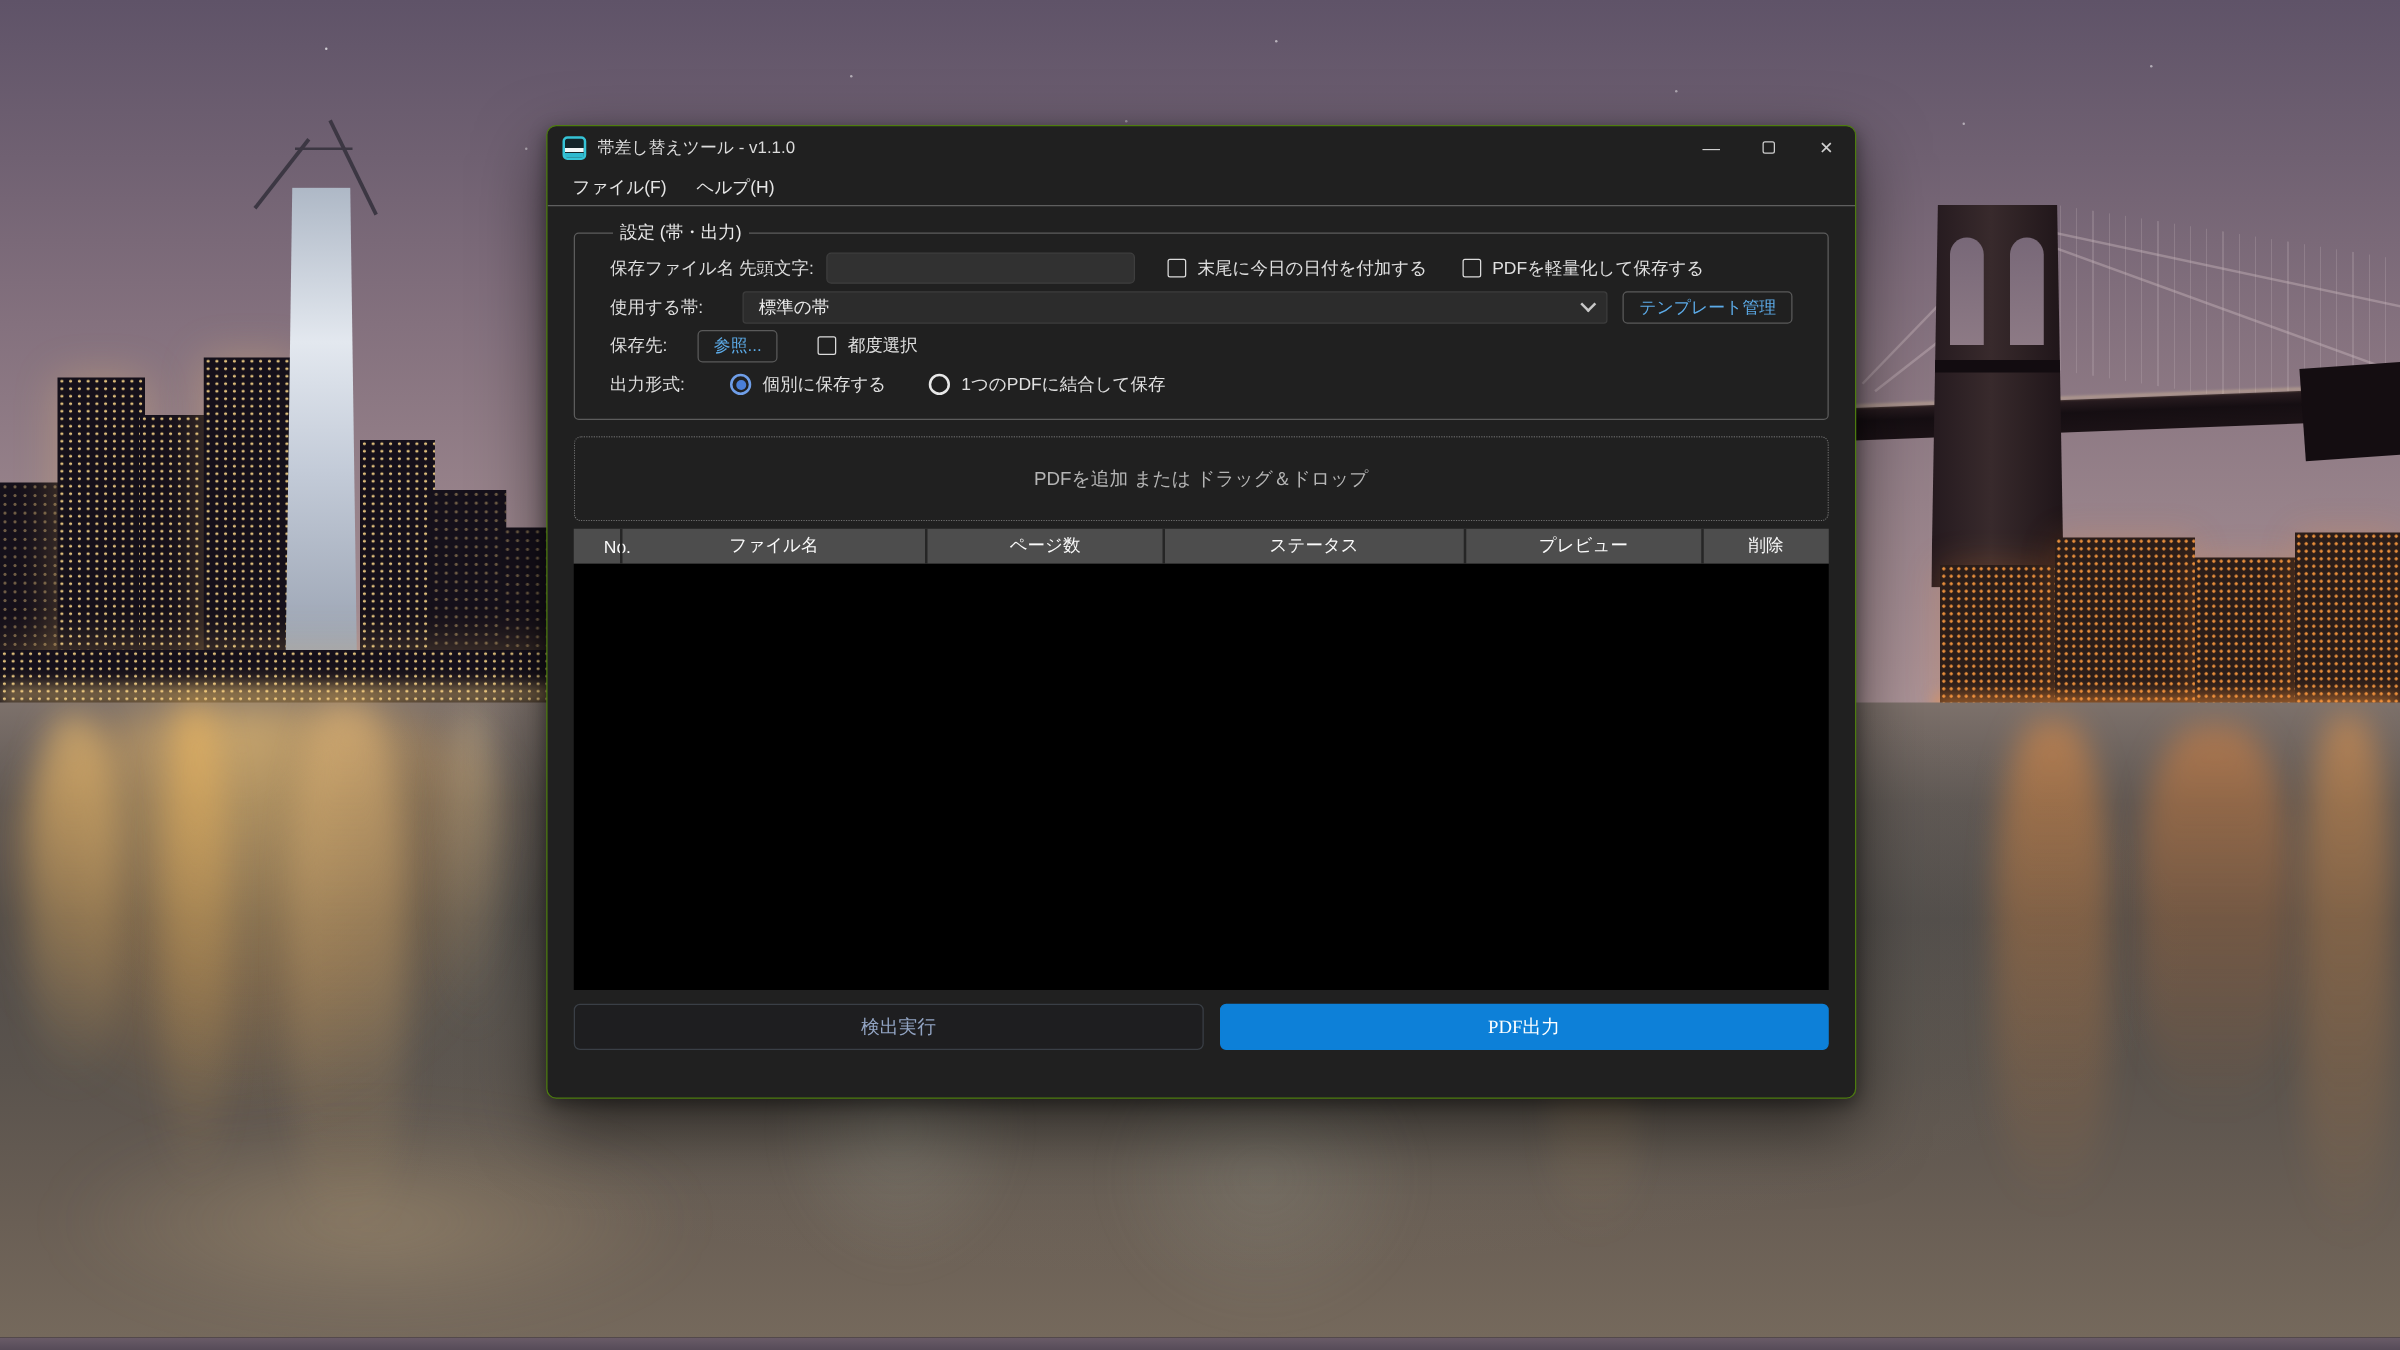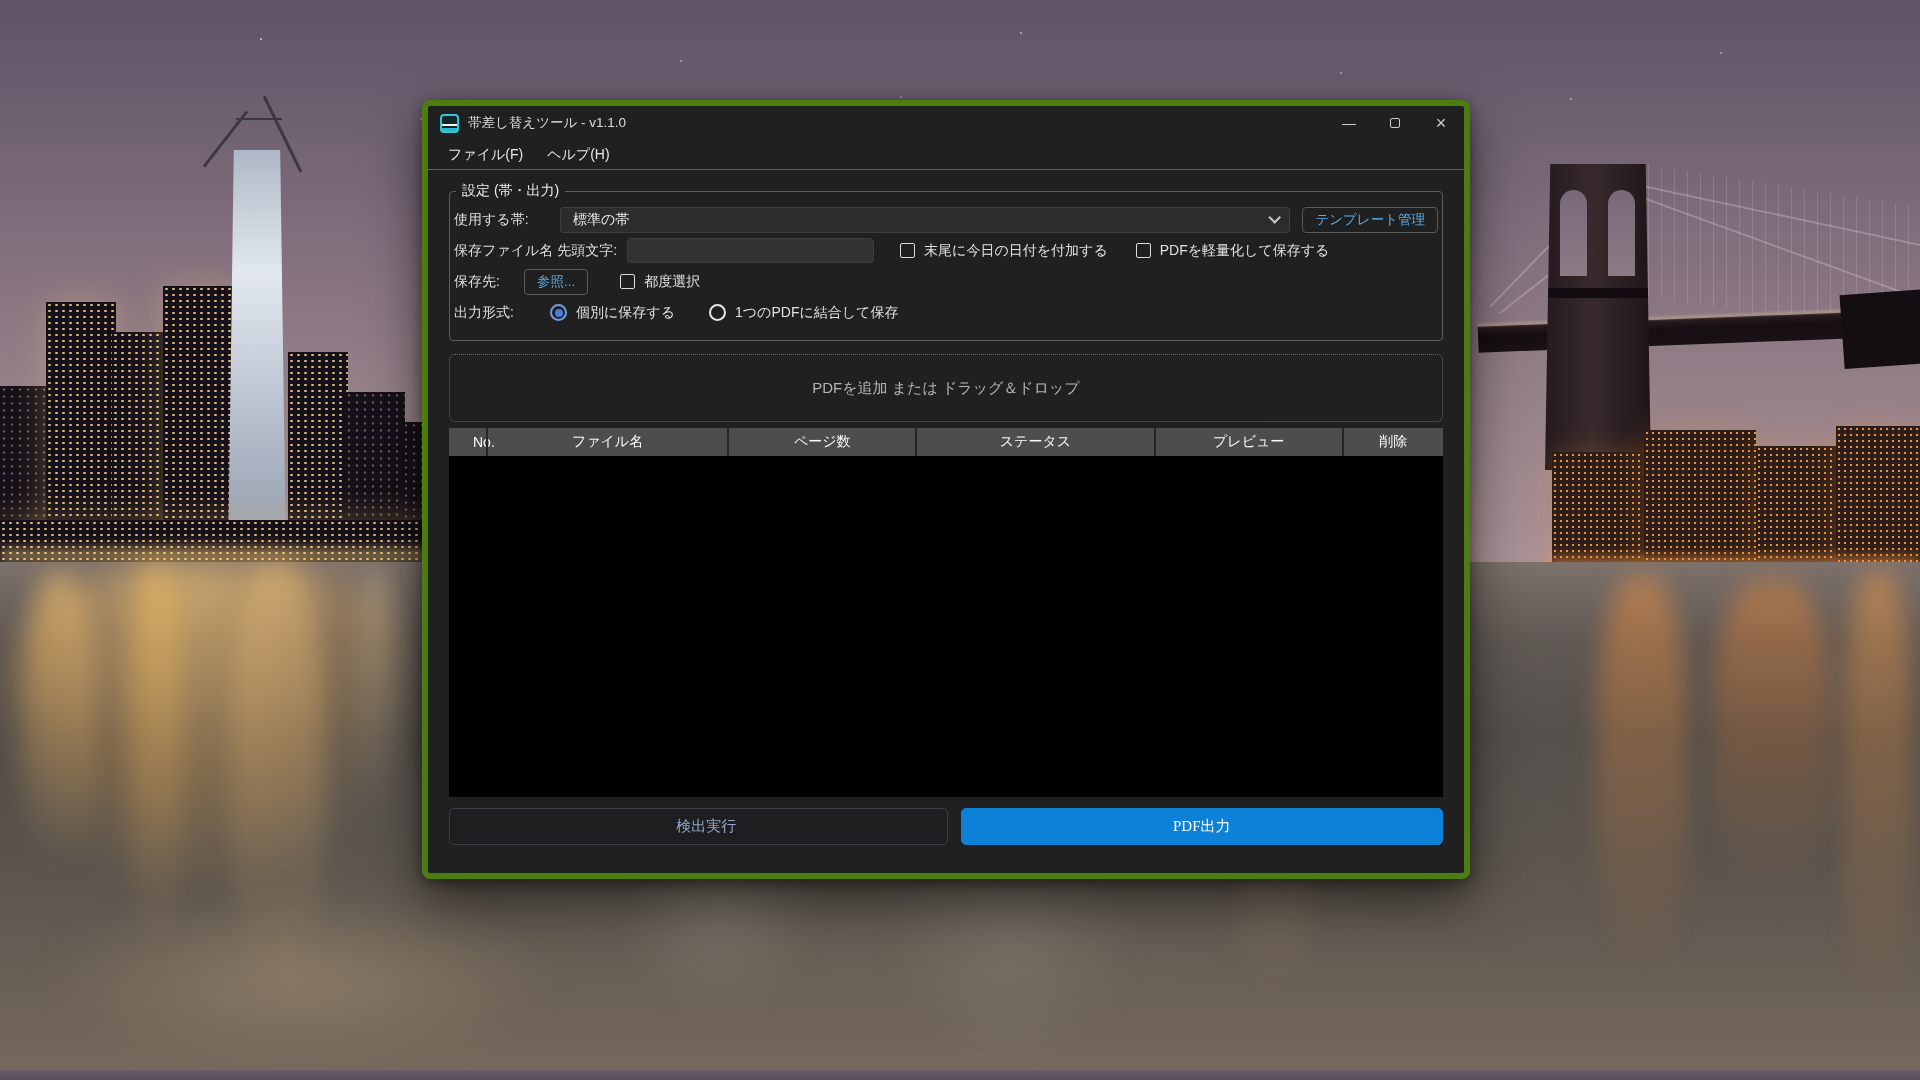--- a/index.html
+++ b/index.html
@@ -54,39 +54,39 @@
   .water { position:absolute; left:0; top:562px; width:1920px; height:508px;
     background:linear-gradient(180deg,#7d716b 0%,#5e5753 16%,#514c49 34%,#5a534d 58%,#6a5f55 82%,#75695c 100%); }
   .water-tint { position:absolute; inset:0;
     background:radial-gradient(ellipse at 48% 38%, rgba(165,175,155,.14), transparent 60%); }
   .streak { position:absolute; filter:blur(12px); border-radius:40%; }
 
   .taskbar { position:absolute; left:0; bottom:0; width:1920px; height:10px;
     background:linear-gradient(180deg,#6a5c68,#564b58); }
 
   
-  .app { position:absolute; left:422px; top:100px; width:1048px; height:779px;
-    background:#202020; border-radius:8px; border:6px solid #4d7c0f;
+  .app { position:absolute; left:437px; top:100px; width:1048px; height:779px;
+    background:#202020; border-radius:8px; border:1px solid #4d7c0f;
     box-shadow:0 22px 55px rgba(0,0,0,.55), 0 4px 14px rgba(0,0,0,.4);
     color:#e2e2e2; font-size:14px; overflow:hidden; }
 
   .titlebar { height:34px; display:flex; align-items:center; padding:0 0 0 12px; }
   .app-icon { width:19px; height:19px; border-radius:4px; border:2px solid #35c3d6;
     background:linear-gradient(180deg,#14252a 0%,#14252a 52%,#f1f7f8 52%,#f1f7f8 70%,#14252a 70%,#14252a 78%,#2fb9cf 78%); }
   .title-text { margin-left:9px; font-size:13.5px; color:#dcdcdc; }
   .win-controls { margin-left:auto; display:flex; height:34px; }
   .win-btn { width:46px; height:34px; display:flex; align-items:center; justify-content:center; color:#cfcfcf; font-size:14px; cursor:default; }
   .max-box { width:10px; height:10px; border:1px solid #cfcfcf; border-radius:2px; }
 
   .menubar { height:30px; display:flex; align-items:center; gap:4px; padding:0 10px;
     border-bottom:1px solid #5f5f5f; }
   .menu-item { padding:4px 10px; font-size:14px; color:#e6e6e6; border-radius:3px; }
 
   fieldset.settings { margin:12px 21px 0; border:1px solid #5c5c5c; border-radius:4px;
-    padding:4px 4px 12px; }
+    padding:4px 28px 12px; }
   fieldset.settings legend { padding:0 6px; margin-left:2px; font-size:14px; color:#ececec; }
   .row { display:flex; align-items:center; height:31px; }
   .lbl { color:#dedede; font-size:14px; white-space:nowrap; }
 
   .combo { flex:1; height:26px; margin-left:10px; background:#2c2c2c; border:1px solid #3d3d3d;
     border-radius:3px; display:flex; align-items:center; padding:0 12px; color:#ebebeb; font-size:14px; }
   .combo .chev { margin-left:auto; width:9px; height:9px; border-right:2px solid #c8c8c8;
     border-bottom:2px solid #c8c8c8; transform:rotate(45deg) translateY(-3px); }
 
   .btn-outline { height:26px; padding:0 12px; margin-left:12px; background:transparent;
@@ -205,39 +205,39 @@
 
     <div class="menubar">
       <div class="menu-item">ファイル(F)</div>
       <div class="menu-item">ヘルプ(H)</div>
     </div>
 
     <fieldset class="settings">
       <legend>設定 (帯・出力)</legend>
 
       <div class="row">
-        <span class="lbl" style="width:96px;">使用する帯:</span>
-        <div class="combo">
-          <span>標準の帯</span>
-          <span class="chev"></span>
-        </div>
-        <button class="btn-outline">テンプレート管理</button>
-      </div>
-
-      <div class="row">
         <span class="lbl">保存ファイル名 先頭文字:</span>
         <input class="txt-input input-prefix" value="" style="">
         <label class="check" style="margin-left:26px;">
           <span class="checkbox"></span>
           <span>末尾に今日の日付を付加する</span>
         </label>
         <label class="check" style="margin-left:28px;">
           <span class="checkbox"></span>
           <span>PDFを軽量化して保存する</span>
         </label>
+      </div>
+
+      <div class="row">
+        <span class="lbl" style="width:96px;">使用する帯:</span>
+        <div class="combo">
+          <span>標準の帯</span>
+          <span class="chev"></span>
+        </div>
+        <button class="btn-outline">テンプレート管理</button>
       </div>
 
       <div class="row">
         <span class="lbl" style="width:58px;">保存先:</span>
         <button class="btn-outline">参照...</button>
         <label class="check" style="margin-left:32px;">
           <span class="checkbox"></span>
           <span>都度選択</span>
         </label>
       </div>

